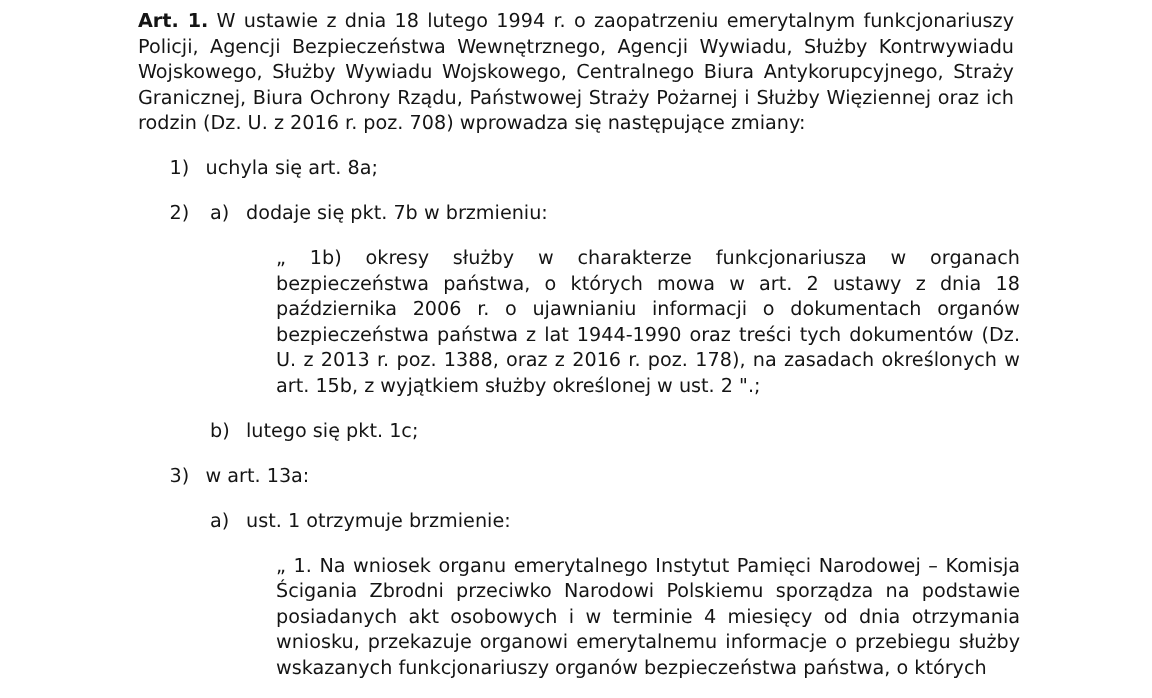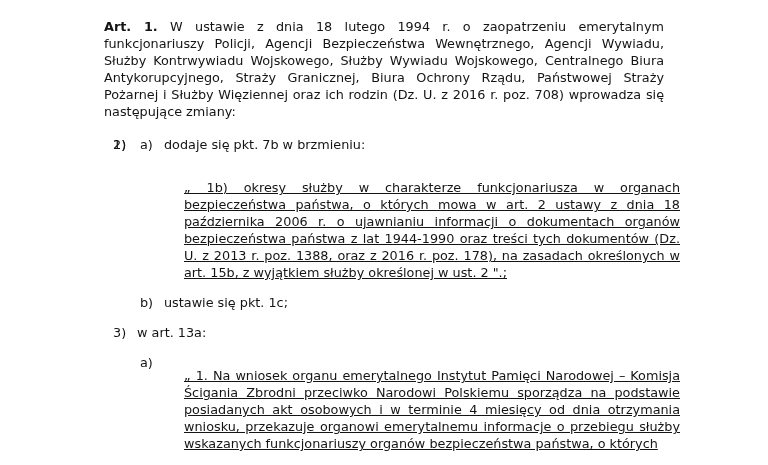--- a/index.html
+++ b/index.html
@@ -14,21 +14,21 @@
     font-family: "DejaVu Sans", "Liberation Sans", sans-serif;
     font-size: 12.8px;
     line-height: 17px;
     color: #141414;
   }
   .doc {
     padding: 2px 88px 0 88px; 
   }
   .article-para {
     text-align: justify;
-    margin: 16px;
+    margin: 4px;
   }
   .article-label {
     font-weight: bold;
   }
   .list-item {
     margin-top: 13px;
     position: relative;
     padding-left: 49px;
   }
   .list-item > .marker {
@@ -40,57 +40,58 @@
     margin-top: 13px;
     position: relative;
     padding-left: 76px;
   }
   .sub-item > .marker {
     position: absolute;
     left: 52px;
     top: 0;
   }
   .quote-block {
-    margin-top: 26px;
+    margin-top: 13px;
     margin-left: 96px;
     text-align: justify;
-    text-decoration: underline;
   }
 </style>
 </head>
 <body>
 
 <div class="doc">
 
   <p class="article-para"><span class="article-label">Art. 1.</span> <span>W ustawie z dnia 18 lutego 1994 r. o zaopatrzeniu emerytalnym funkcjonariuszy Policji, Agencji Bezpieczeństwa Wewnętrznego, Agencji Wywiadu, Służby Kontrwywiadu Wojskowego, Służby Wywiadu Wojskowego, Centralnego Biura Antykorupcyjnego, Straży Granicznej, Biura Ochrony Rządu, Państwowej Straży Pożarnej i Służby Więziennej oraz ich rodzin (Dz. U. z 2016 r. poz. 708) wprowadza się następujące zmiany:</span></p>
 
   <div class="list-item">
     <span class="marker">1)</span>
+    <span>uchyla się art. 8a;</span>
   </div>
 
   <div class="list-item">
     <span class="marker">2)</span>
   </div>
 
   <div class="sub-item">
     <span class="marker">a)</span>
     <span>dodaje się pkt. 7b w brzmieniu:</span>
   </div>
 
   <div class="quote-block">„ 1b) okresy służby w charakterze funkcjonariusza w organach bezpieczeństwa państwa, o których mowa w art. 2 ustawy z dnia 18 października 2006 r. o ujawnianiu informacji o dokumentach organów bezpieczeństwa państwa z lat 1944-1990 oraz treści tych dokumentów (Dz. U. z 2013 r. poz. 1388, oraz z 2016 r. poz. 178), na zasadach określonych w art. 15b, z wyjątkiem służby określonej w ust. 2 ".;</div>
 
   <div class="sub-item">
     <span class="marker">b)</span>
-    <span>ustawie się pkt. 1c;</span>
+    <span>lutego się pkt. 1c;</span>
   </div>
 
   <div class="list-item">
     <span class="marker">3)</span>
     <span>w art. 13a:</span>
   </div>
 
   <div class="sub-item">
     <span class="marker">a)</span>
+    <span>ust. 1 otrzymuje brzmienie:</span>
   </div>
 
   <div class="quote-block">„ 1. Na wniosek organu emerytalnego Instytut Pamięci Narodowej – Komisja Ścigania Zbrodni przeciwko Narodowi Polskiemu sporządza na podstawie posiadanych akt osobowych i w terminie 4 miesięcy od dnia otrzymania wniosku, przekazuje organowi emerytalnemu informacje o przebiegu służby wskazanych funkcjonariuszy organów bezpieczeństwa państwa, o których</div>
 
 </div>
 
 </body></html>

